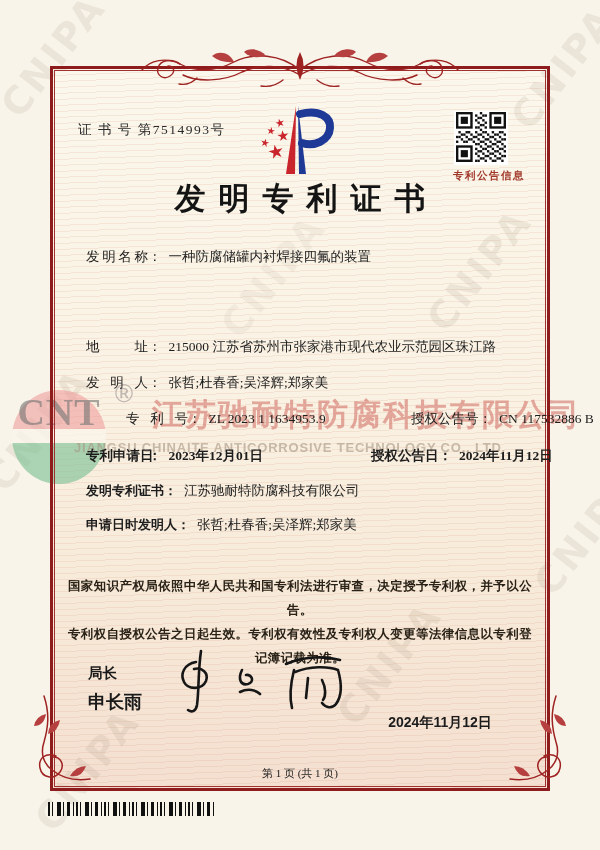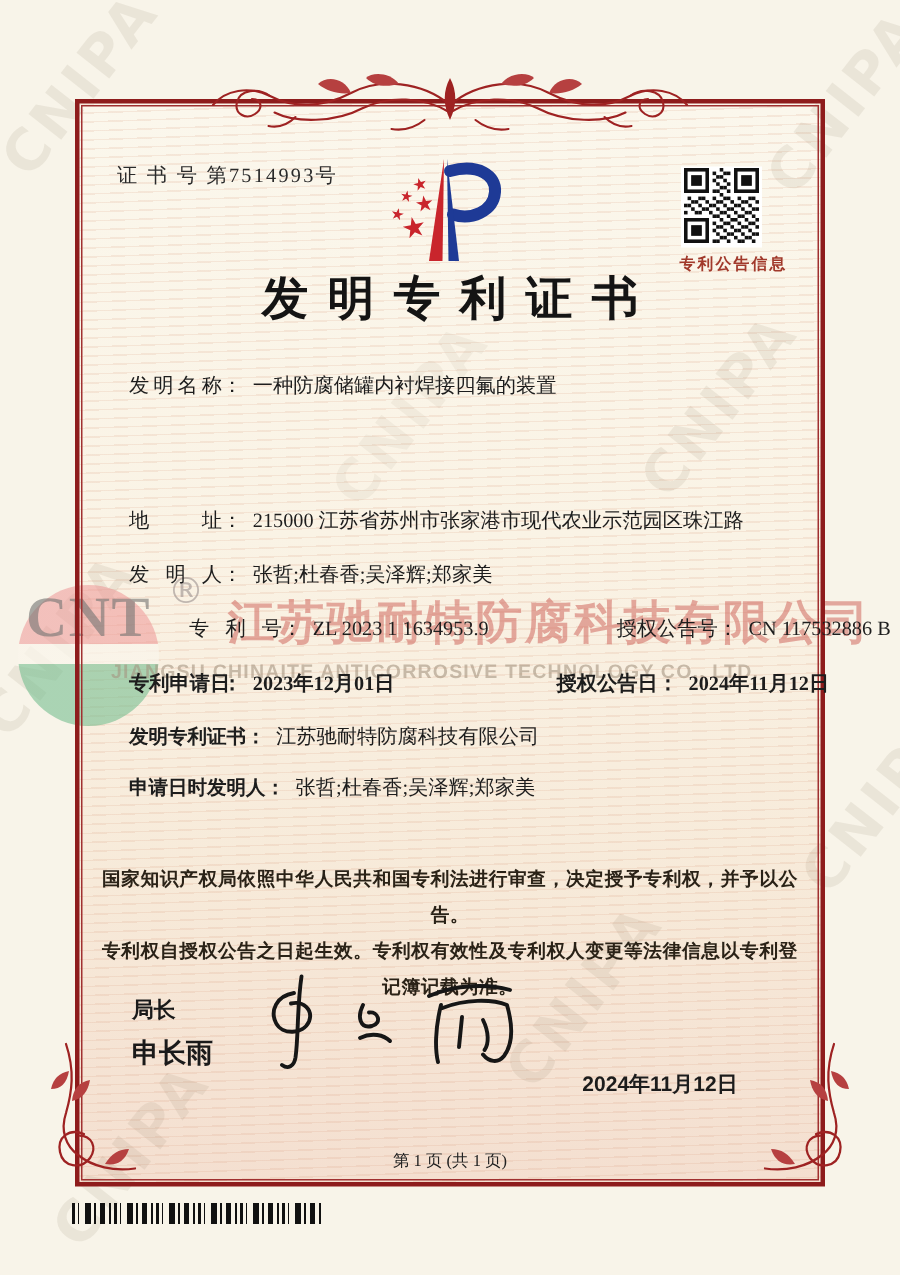--- a/index.html
+++ b/index.html
@@ -55,21 +55,21 @@
     position:absolute;left:50px;top:66px;width:500px;height:725px;z-index:3;
     box-sizing:border-box;border:3px solid #8e1c1c;pointer-events:none;
   }
   .frame-inner{position:absolute;inset:1px;border:1px solid #a03030;}
   .orn-top{position:absolute;left:50%;top:42px;transform:translateX(-50%);z-index:3;}
   .flourish{position:absolute;top:694px;z-index:3;}
   .flourish-left{left:34px;}
   .flourish-right{right:34px;transform:scaleX(-1);}
   
   .content{position:absolute;left:50px;top:66px;width:500px;height:725px;z-index:4;}
-  .cert-no{position:absolute;left:28px;top:42px;font-size:13.5px;letter-spacing:1.5px;color:#2a2a2a;}
+  .cert-no{position:absolute;left:28px;top:55px;font-size:13.5px;letter-spacing:1.5px;color:#2a2a2a;}
   .logo{position:absolute;left:205px;top:36px;width:85px;height:76px;}
   .qr-wrap{position:absolute;left:403px;top:45px;width:56px;text-align:center;}
   .qr{width:52px;height:52px;margin:0 auto;background:#fff;padding:1px;}
   .qr-caption{margin-top:4px;font-size:10.5px;font-weight:bold;letter-spacing:1.5px;color:#a1392b;white-space:nowrap;}
   .title{
     position:absolute;left:0;right:0;top:112px;text-align:center;
     font-size:31px;font-weight:bold;letter-spacing:13px;text-indent:13px;color:#141414;
   }
   .frow{position:absolute;left:36px;right:20px;font-size:13.5px;color:#1d1d1d;white-space:nowrap;}
   .jlabel{display:inline-block;width:62px;text-align:justify;text-align-last:justify;vertical-align:bottom;}

